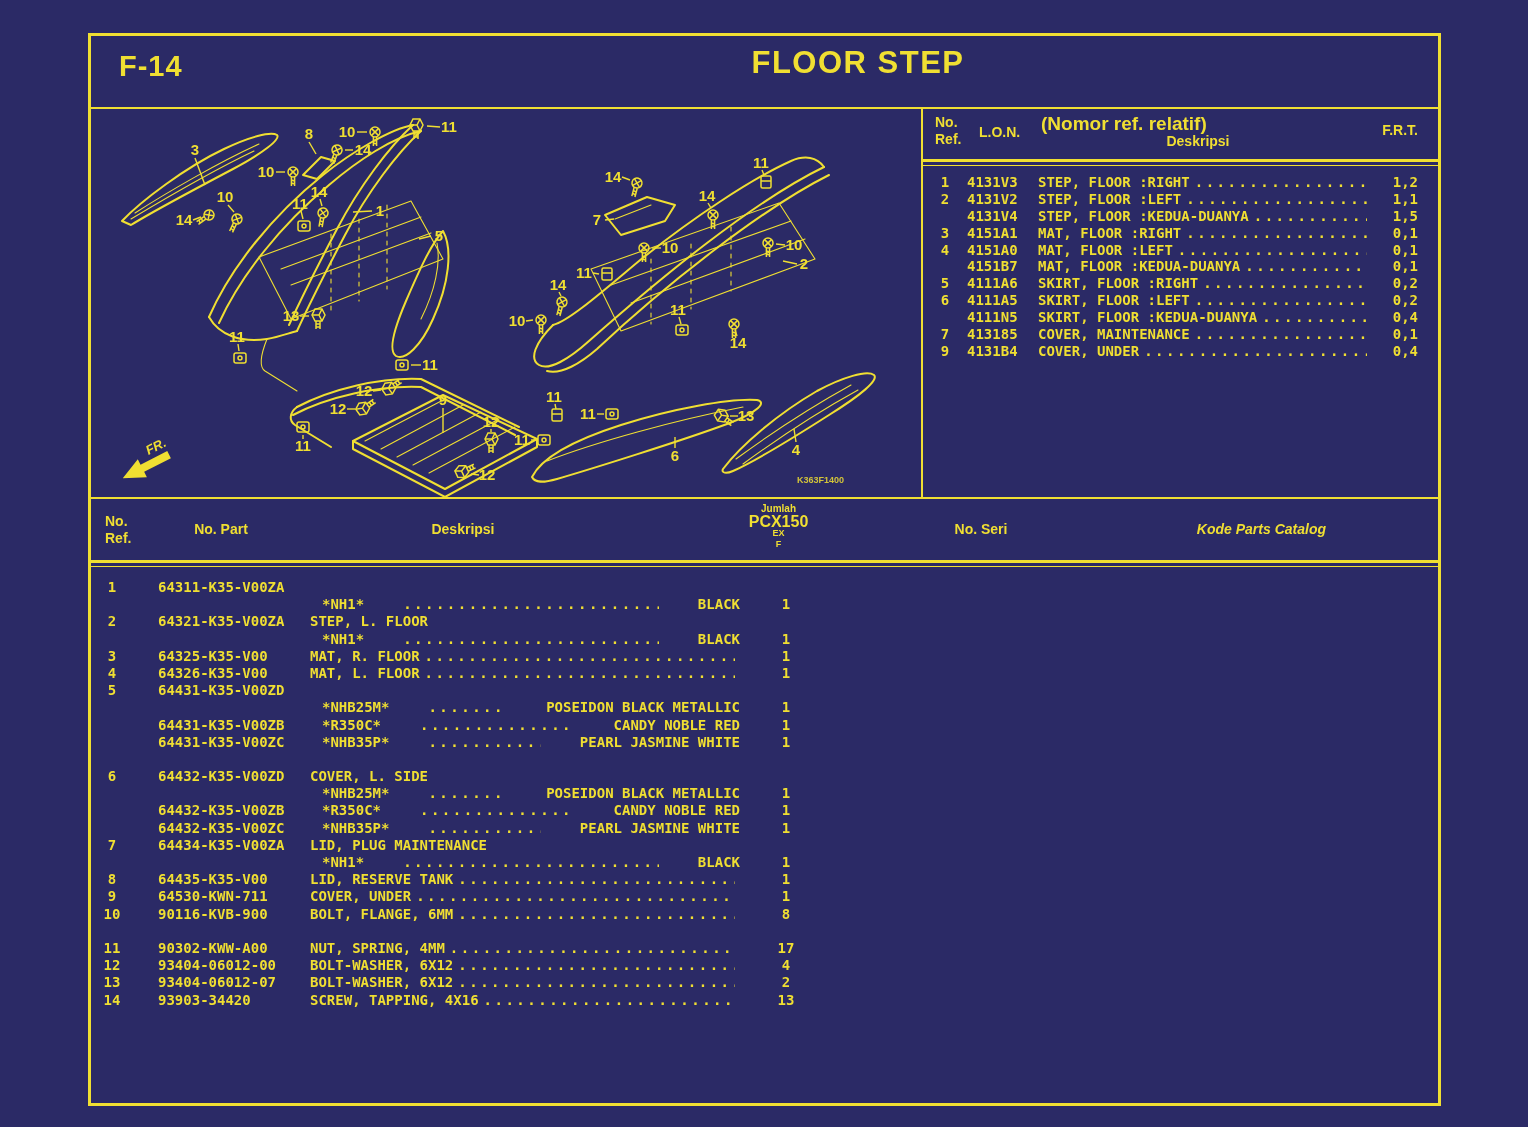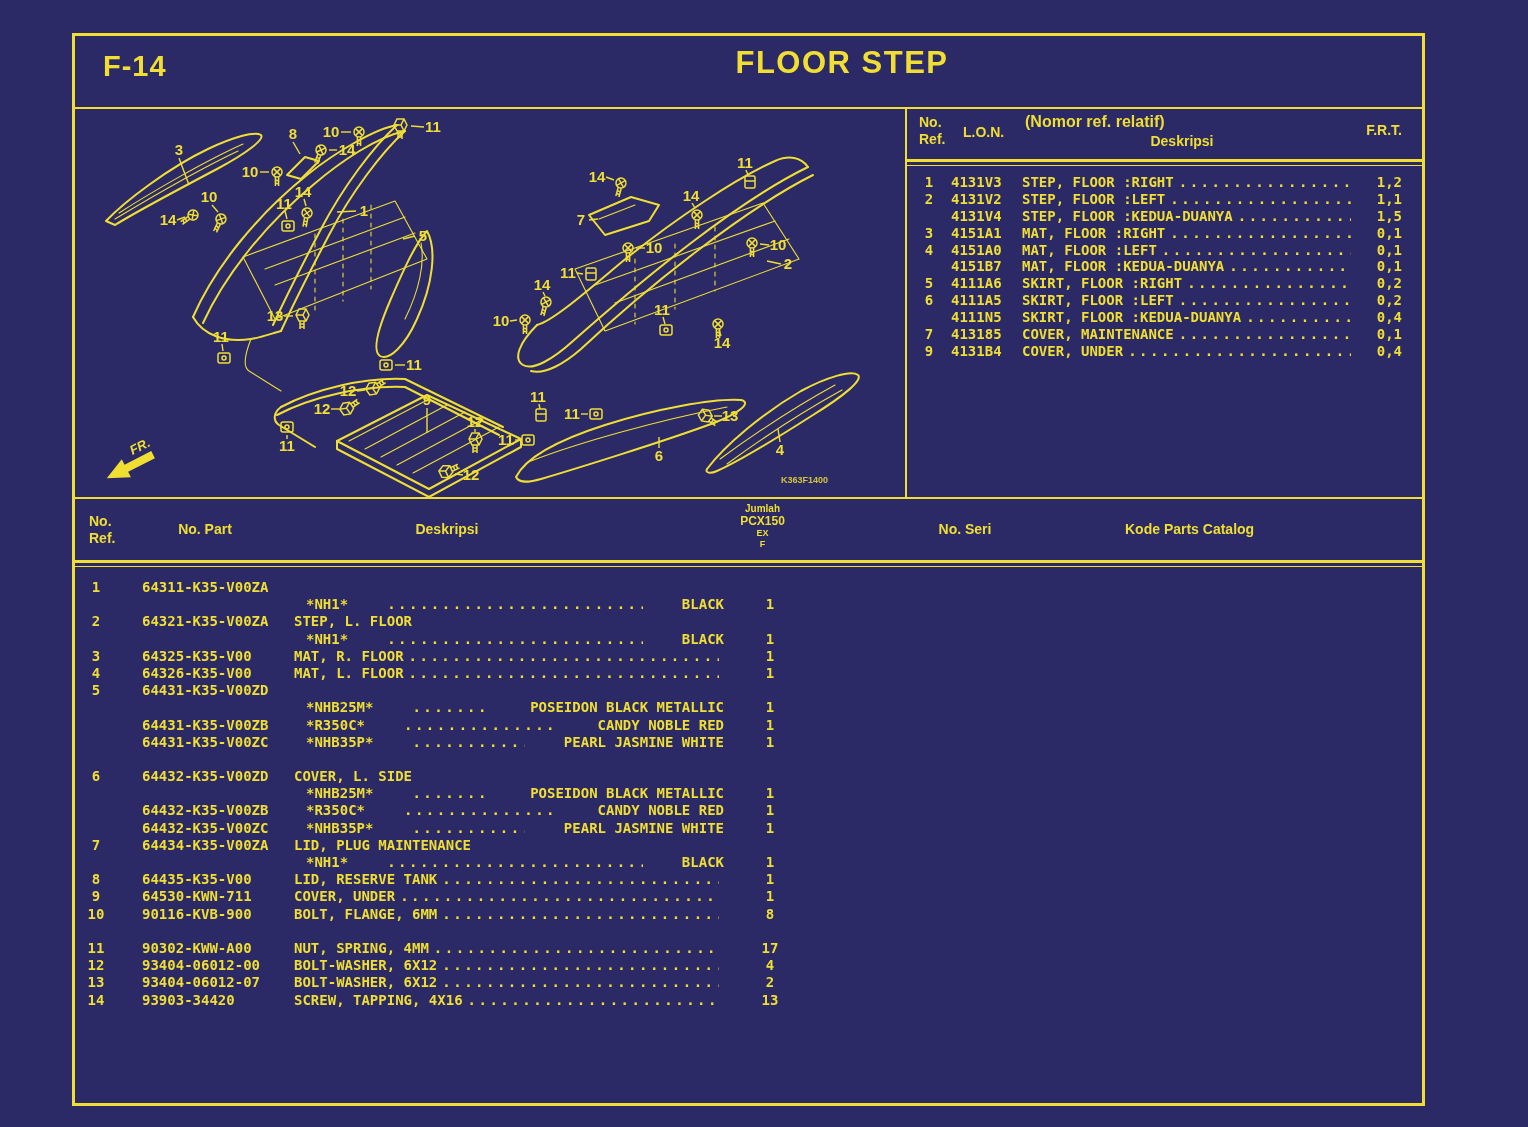--- a/index.html
+++ b/index.html
@@ -2,21 +2,21 @@
 <html style="--bg: #2b2a66; --ink: #f0df32;"><head>
 <meta charset="utf-8">
 <style>
   :root{
     --bg:#2b2a66;
     --ink:#f0df32;
   }
   html,body{margin:0;padding:0;background:var(--bg);}
   .page{position:relative;width:1528px;height:1127px;background:var(--bg);overflow:hidden;
         font-family:"Liberation Sans",sans-serif;color:var(--ink);}
-  .frame{position:absolute;left:72px;top:33px;width:1353px;height:1073px;
+  .frame{position:absolute;left:88px;top:33px;width:1353px;height:1073px;
          border:3px solid var(--ink);box-sizing:border-box;}
   
   .hdr{position:absolute;left:0;top:0;width:100%;height:71px;border-bottom:2px solid var(--ink);}
   .page-code{position:absolute;left:28px;top:14px;font-size:29px;font-weight:bold;letter-spacing:1px;}
   .title{position:absolute;left:567px;top:9px;width:400px;text-align:center;
          font-size:31px;font-weight:bold;letter-spacing:1.5px;}
   
   .upper{position:absolute;left:0;top:73px;width:100%;height:388px;}
   .diagram{position:absolute;left:0;top:0;width:830px;height:388px;}
   .diagram svg{position:absolute;left:0;top:0;}
@@ -26,45 +26,45 @@
   .fast{fill:none;stroke:var(--ink);stroke-width:1.5;}
   .callout-txt{fill:var(--ink);font:bold 15px "Liberation Sans",sans-serif;text-anchor:middle;}
   .leader{stroke:var(--ink);stroke-width:1.4;}
   .diag-code{fill:var(--ink);font:bold 9px "Liberation Sans",sans-serif;opacity:.85;}
   .fr-txt{fill:var(--ink);font:bold italic 13px "Liberation Sans",sans-serif;text-anchor:middle;}
   
   .lon{position:absolute;left:830px;top:0;right:0;bottom:0;border-left:2px solid var(--ink);}
   .lon-head{position:relative;height:50px;font-weight:bold;font-size:14px;}
   .lh-ref{position:absolute;left:12px;top:5px;line-height:17px;}
   .lh-lon{position:absolute;left:56px;top:15px;}
-  .lh-note{position:absolute;left:118px;top:4px;font-size:16px;}
+  .lh-note{position:absolute;left:118px;top:4px;font-size:19px;}
   .lh-desc{position:absolute;left:200px;top:24px;width:150px;text-align:center;}
   .lh-frt{position:absolute;right:20px;top:13px;}
   .dbl{height:7px;border-top:3px solid var(--ink);border-bottom:1px solid var(--ink);box-sizing:border-box;}
   .lon-rows{padding-top:8px;font-family:"DejaVu Sans Mono","Liberation Mono",monospace;
             font-weight:bold;font-size:14px;line-height:16.9px;}
   .lon-row{display:flex;height:16.9px;padding-right:20px;}
   .lon-row .c-ref{width:44px;text-align:center;flex:none;}
   .lon-row .c-lon{width:71px;flex:none;}
   .lon-row .c-desc{flex:1;display:flex;overflow:hidden;min-width:0;}
   .lon-row .c-frt{width:46px;text-align:right;flex:none;}
   .t{white-space:pre;}
   .dots{flex:1;overflow:hidden;white-space:nowrap;letter-spacing:2.5px;margin:0 5px;min-width:0;}
   
   .parts{position:absolute;left:0;top:461px;bottom:0;width:100%;border-top:2px solid var(--ink);}
   .parts-head{position:relative;height:61px;font-weight:bold;font-size:14px;}
   .ph-ref{position:absolute;left:14px;top:14px;line-height:17px;}
   .ph-part{position:absolute;left:60px;top:22px;width:140px;text-align:center;}
   .ph-desc{position:absolute;left:287px;top:22px;width:170px;text-align:center;}
   .ph-qty{position:absolute;left:630px;top:3px;width:115px;text-align:center;line-height:13px;}
   .ph-qty .q1{font-size:10px;}
-  .ph-qty .q2{font-size:12px;}
+  .ph-qty .q2{font-size:16px;}
   .ph-qty .q3{font-size:9px;line-height:11px;}
   .ph-seri{position:absolute;left:820px;top:22px;width:140px;text-align:center;}
-  .ph-kode{position:absolute;left:1050px;top:22px;width:185px;text-align:left;}
+  .ph-kode{position:absolute;left:1050px;top:22px;width:185px;text-align:right;font-style:italic;}
   .parts-rows{padding-top:12px;font-family:"DejaVu Sans Mono","Liberation Mono",monospace;
               font-weight:bold;font-size:14px;line-height:17.2px;}
   .p-row{display:flex;height:17.2px;}
   .p-row .p-ref{width:42px;text-align:center;flex:none;}
   .p-row .p-part{width:130px;flex:none;margin-left:25px;}
   .p-row .p-desc{width:430px;flex:none;margin-left:22px;display:flex;overflow:hidden;min-width:0;}
   .p-row .p-desc.indent{padding-left:12px;width:418px;gap:34px;}
   .p-row .p-qty{width:76px;flex:none;margin-left:8px;text-align:center;}
   .p-spacer{height:17.2px;}
 </style>

